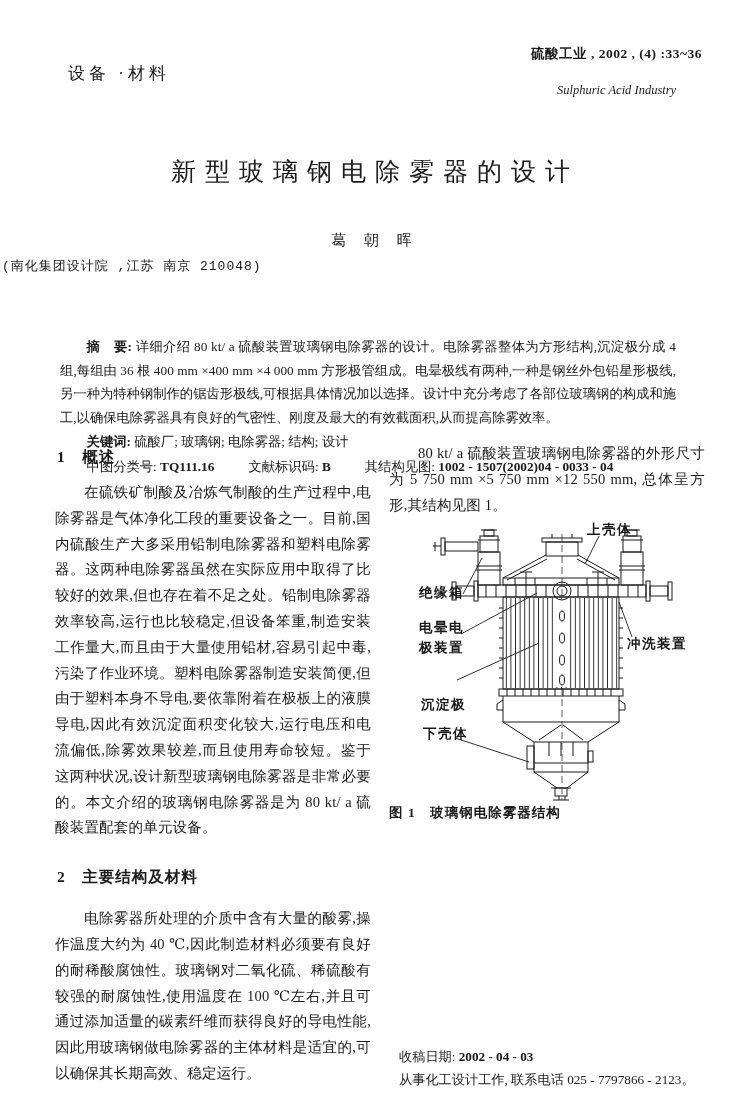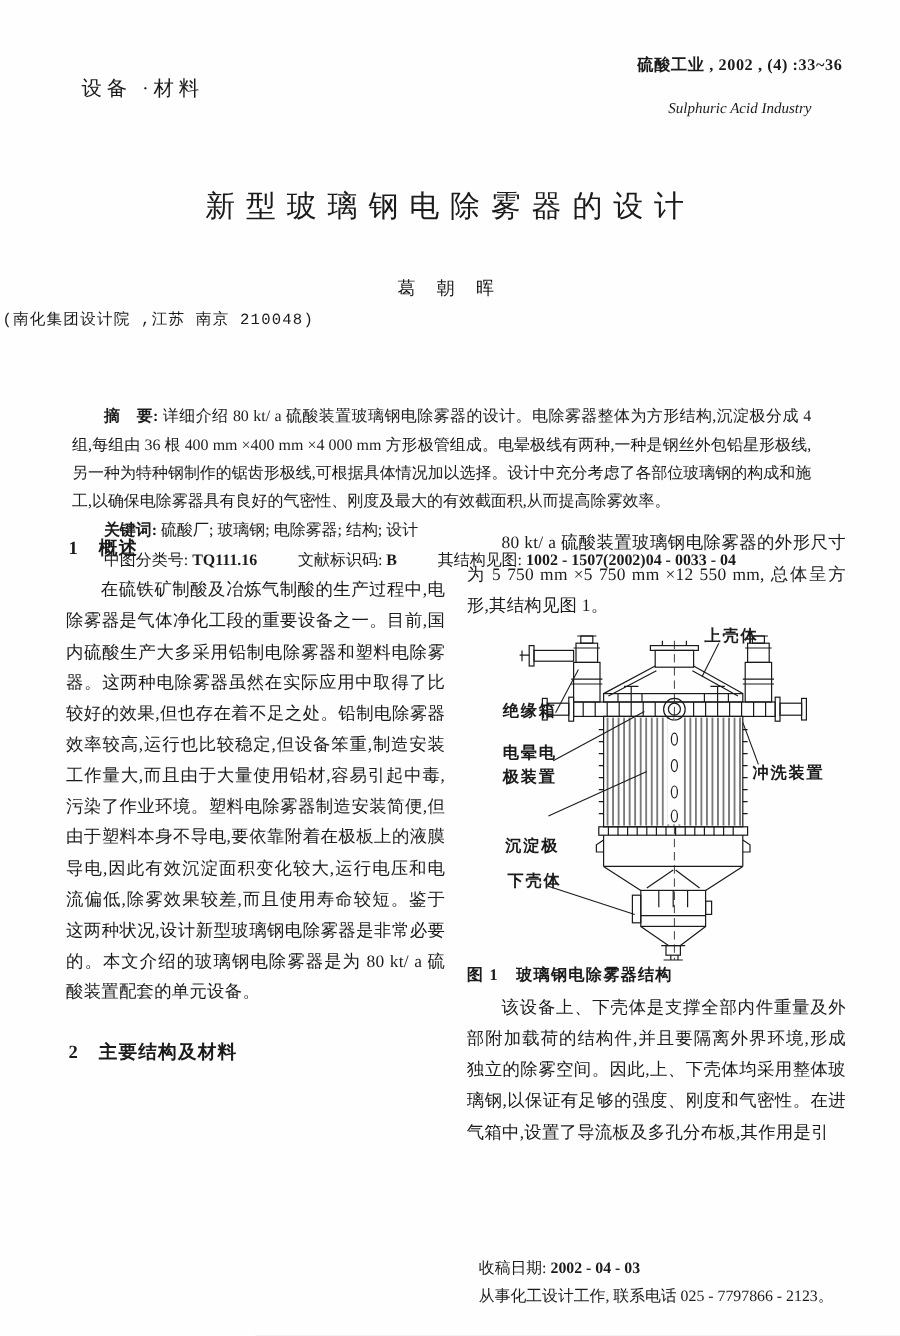--- a/index.html
+++ b/index.html
@@ -60,20 +60,21 @@
     <p class="keywords"><span class="kw-label">关键词:</span> <span>硫酸厂; 玻璃钢; 电除雾器; 结构; 设计</span></p>
     <p class="clc-line"><span>中图分类号:</span> <span class="val">TQ111.16</span><span class="sp"></span><span>文献标识码:</span> <span class="val">B</span><span class="sp"></span><span>其结构见图:</span> <span class="val">1002 - 1507(2002)04 - 0033 - 04</span></p>
   </div>
 
   <div class="columns">
 
     <div class="col">
       <div class="section-heading">1　概述</div>
       <p class="body-text">在硫铁矿制酸及冶炼气制酸的生产过程中,电除雾器是气体净化工段的重要设备之一。目前,国内硫酸生产大多采用铅制电除雾器和塑料电除雾器。这两种电除雾器虽然在实际应用中取得了比较好的效果,但也存在着不足之处。铅制电除雾器效率较高,运行也比较稳定,但设备笨重,制造安装工作量大,而且由于大量使用铅材,容易引起中毒,污染了作业环境。塑料电除雾器制造安装简便,但由于塑料本身不导电,要依靠附着在极板上的液膜导电,因此有效沉淀面积变化较大,运行电压和电流偏低,除雾效果较差,而且使用寿命较短。鉴于这两种状况,设计新型玻璃钢电除雾器是非常必要的。本文介绍的玻璃钢电除雾器是为 80 kt/ a 硫酸装置配套的单元设备。</p>
       <div class="section-heading second">2　主要结构及材料</div>
+      <p class="body-text">电除雾器所处理的介质中含有大量的酸雾,操作温度大约为 40 ℃,因此制造材料必须要有良好的耐稀酸腐蚀性。玻璃钢对二氧化硫、稀硫酸有较强的耐腐蚀性,使用温度在 100 ℃左右,并且可通过添加适量的碳素纤维而获得良好的导电性能,因此用玻璃钢做电除雾器的主体材料是适宜的,可以确保其长期高效、稳定运行。</p>
     </div>
 
     <div class="col right-col">
       <p class="body-text">80 kt/ a 硫酸装置玻璃钢电除雾器的外形尺寸为 5 750 mm ×5 750 mm ×12 550 mm, 总体呈方形,其结构见图 1。</p>
 
       <div class="figure">
         <svg width="317" height="280" viewBox="0 0 317 280">
           <defs>
             <pattern id="hatch" width="4.6" height="8" patternUnits="userSpaceOnUse">
               <path d="M2.3,0 V8" stroke="#1a1a1a" stroke-width="0.9"></path>
@@ -162,21 +163,20 @@
         <div class="fig-label" style="left:30px; top:96px;">
             <span style="display:block">电晕电</span>
             <span style="display:block">极装置</span>
           </div>
         <div class="fig-label" style="left:238px; top:112px;">冲洗装置</div>
         <div class="fig-label" style="left:32px; top:149px;margin-top:24px;">沉淀极</div>
         <div class="fig-label" style="left:34px; top:202px;">下壳体</div>
         <div class="fig-caption">图 1　玻璃钢电除雾器结构</div>
       </div>
 
-      <p class="body-text">该设备上、下壳体是支撑全部内件重量及外部附加载荷的结构件,并且要隔离外界环境,形成独立的除雾空间。因此,上、下壳体均采用整体玻璃钢,以保证有足够的强度、刚度和气密性。在进气箱中,设置了导流板及多孔分布板,其作用是引</p>
 
       <div class="note-block">
         <div><span>收稿日期:</span> <span class="val">2002 - 04 - 03</span></div>
         <div>从事化工设计工作, 联系电话 025 - 7797866 - 2123。</div>
       </div>
     </div>
 
   </div>
 </div>
 

